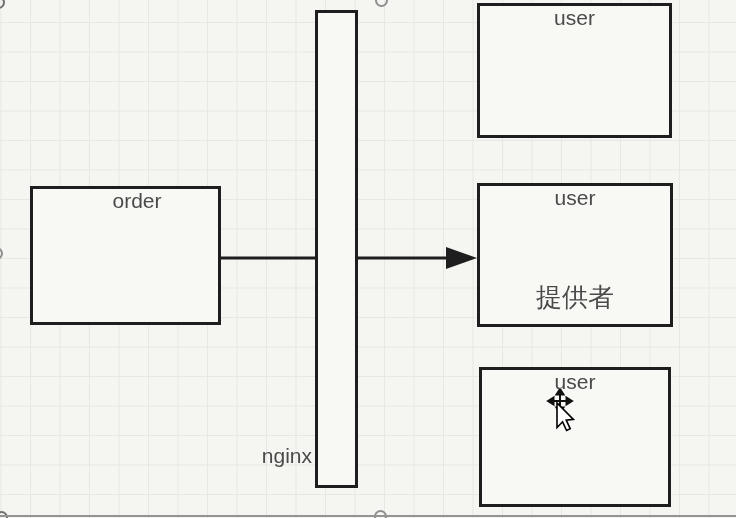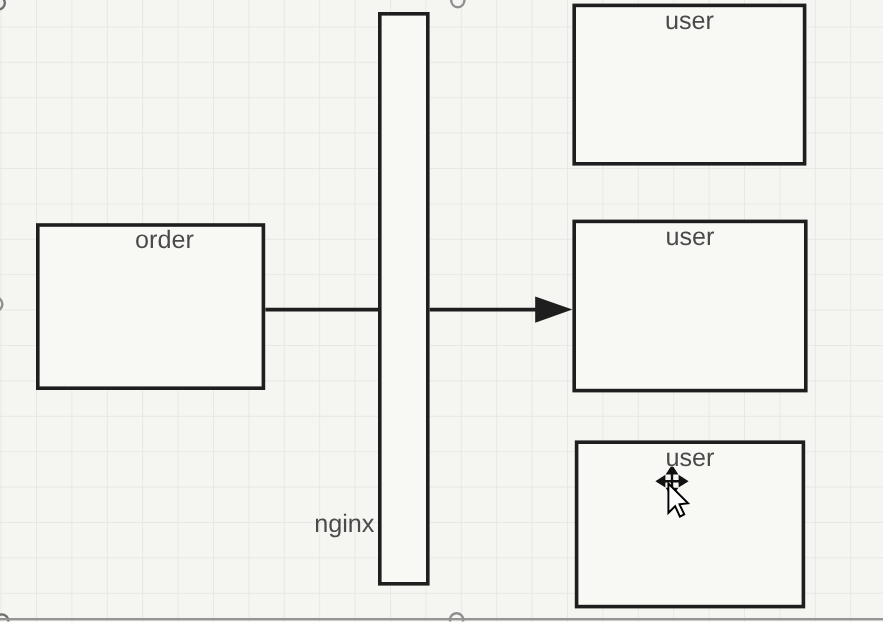--- a/index.html
+++ b/index.html
@@ -41,21 +41,21 @@
     position: absolute;
     left: 0; right: 0;
     bottom: 9px;
     text-align: center;
     font-size: 26px;
     color: #4a4a4a;
   }
   #nginx-label {
     position: absolute;
     left: 200px;
-    top: 425px;
+    top: 444px;
     width: 112px;
     text-align: right;
     font-size: 21px;
     color: #4a4a4a;
     z-index: 2;
   }
   #connector {
     position: absolute;
     left: 0; top: 0;
     z-index: 1;
@@ -109,20 +109,21 @@
   <div class="node" id="nginx-node"></div>
 
   <div id="nginx-label">nginx</div>
 
   <div class="node" id="user-top">
     <span class="label">user</span>
   </div>
 
   <div class="node" id="user-middle">
     <span class="label">user</span>
+    <span class="sublabel">提供者</span>
   </div>
 
   <div class="node" id="user-bottom">
     <span class="label">user</span>
   </div>
 
   <div class="handle" id="handle-top"></div>
   <div class="handle" id="handle-left"></div>
   <div class="handle" id="handle-bottom"></div>
   <div class="handle" id="handle-bottom-left"></div>

